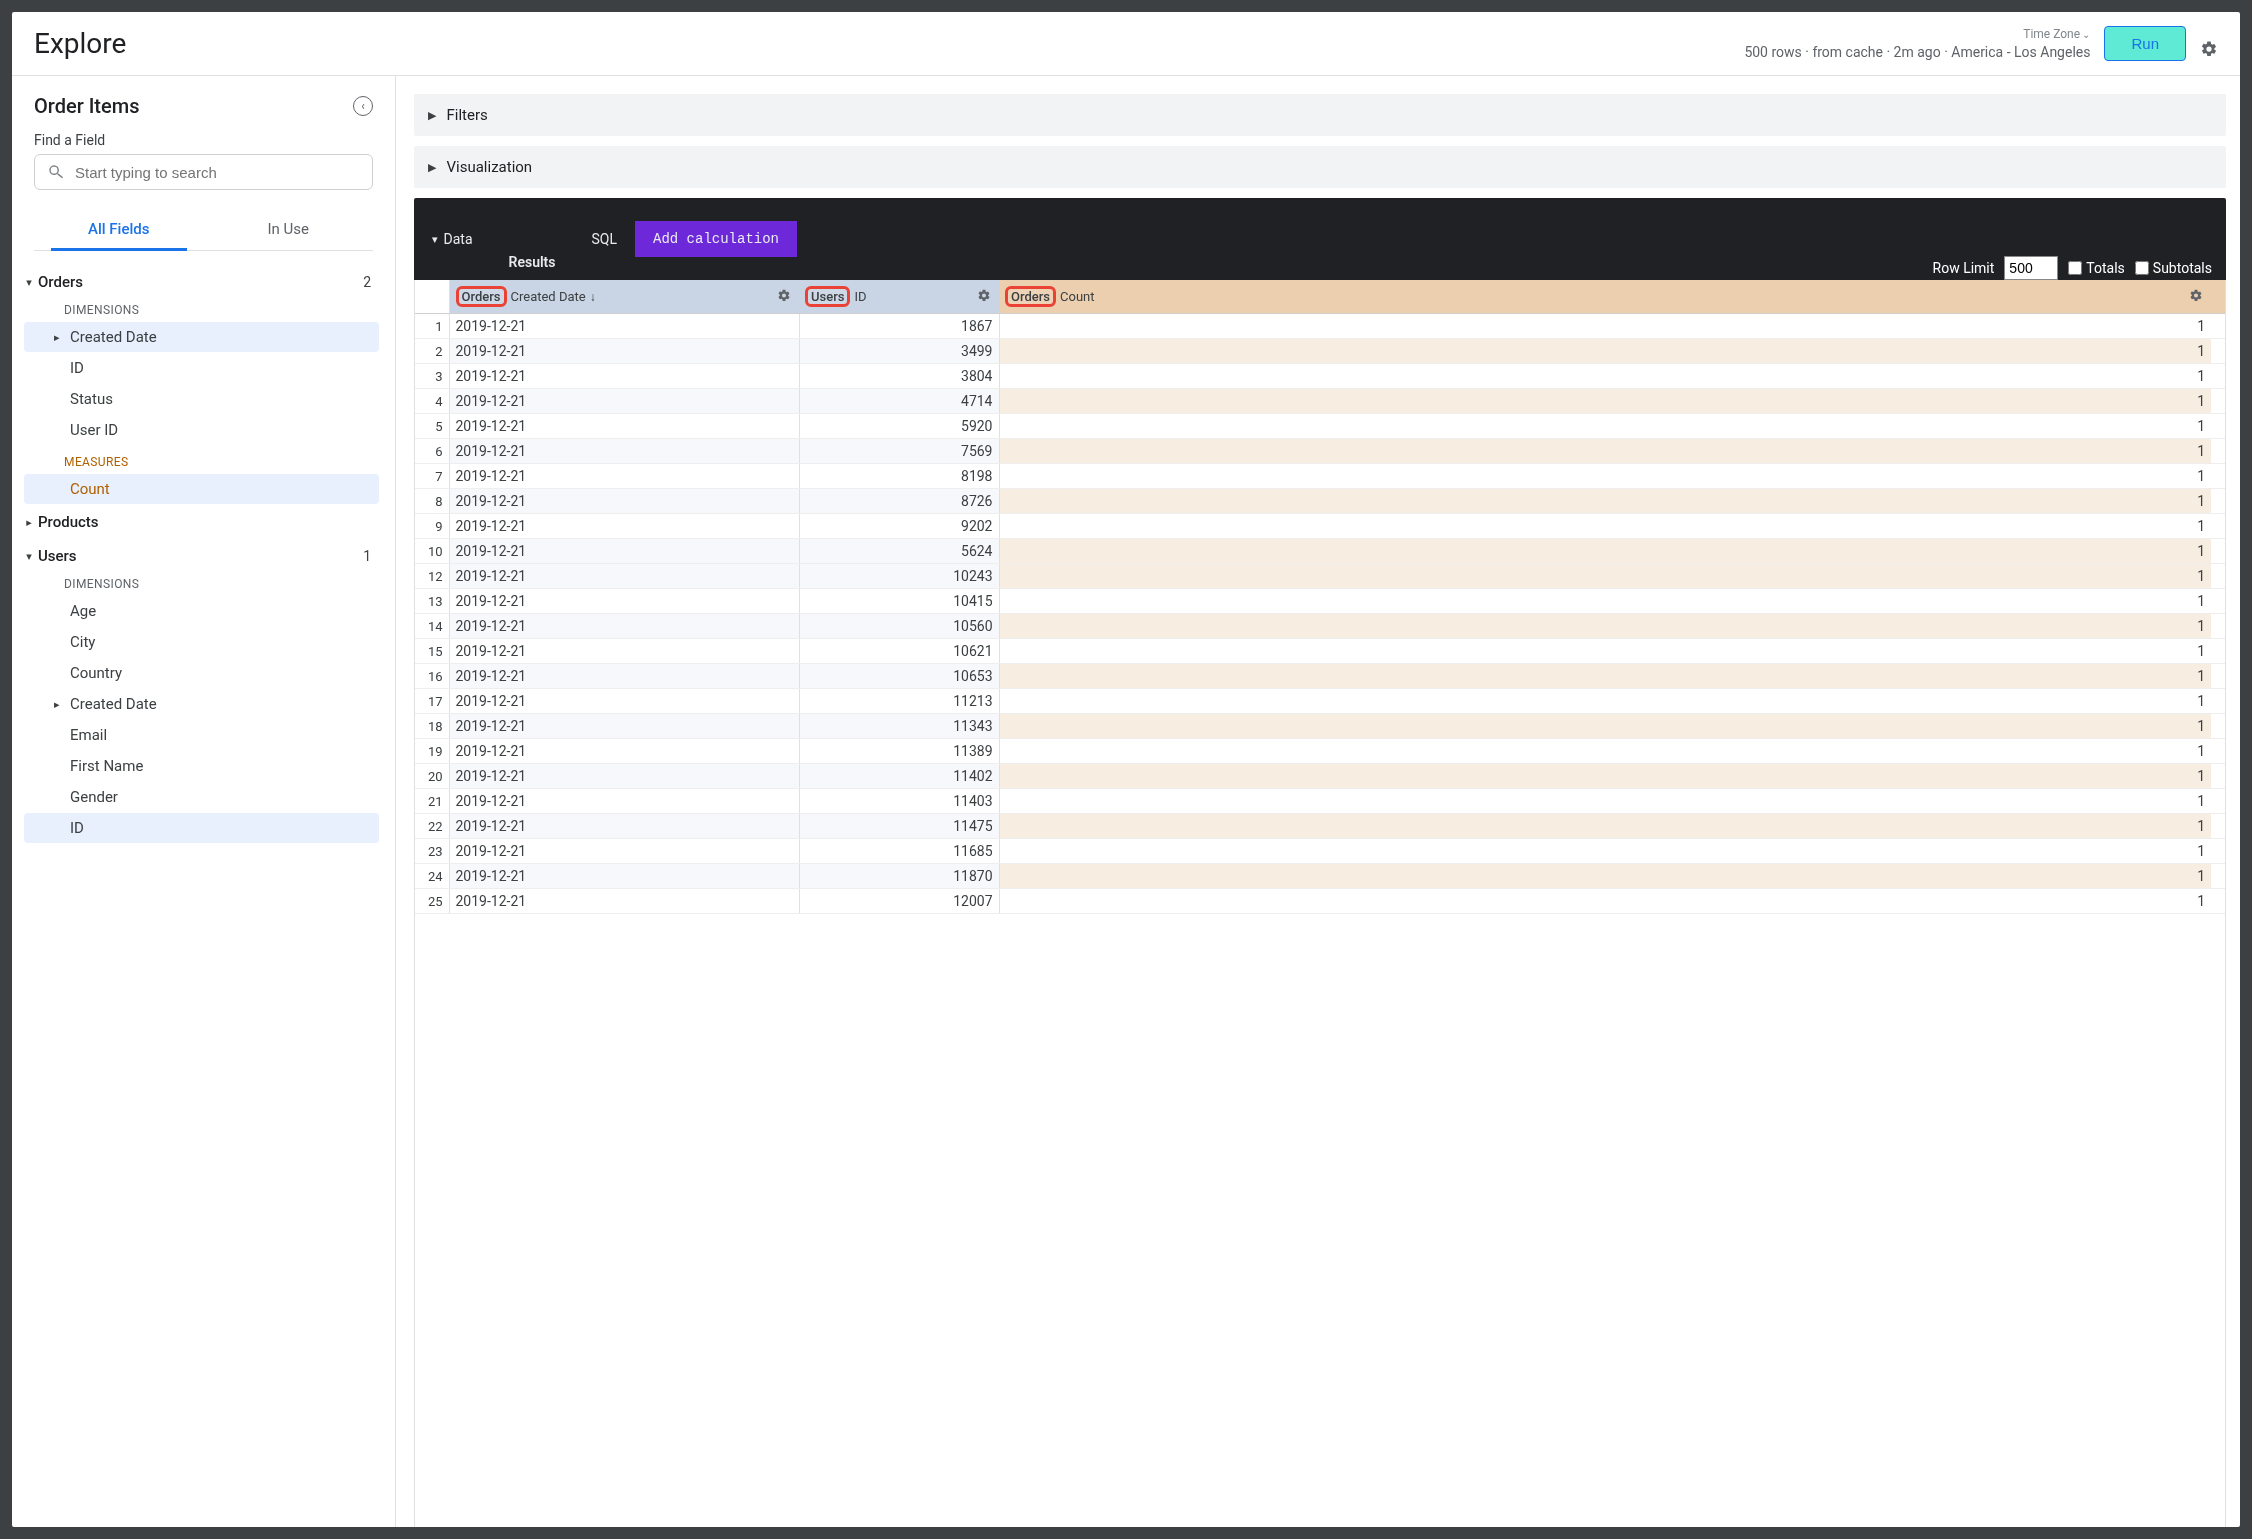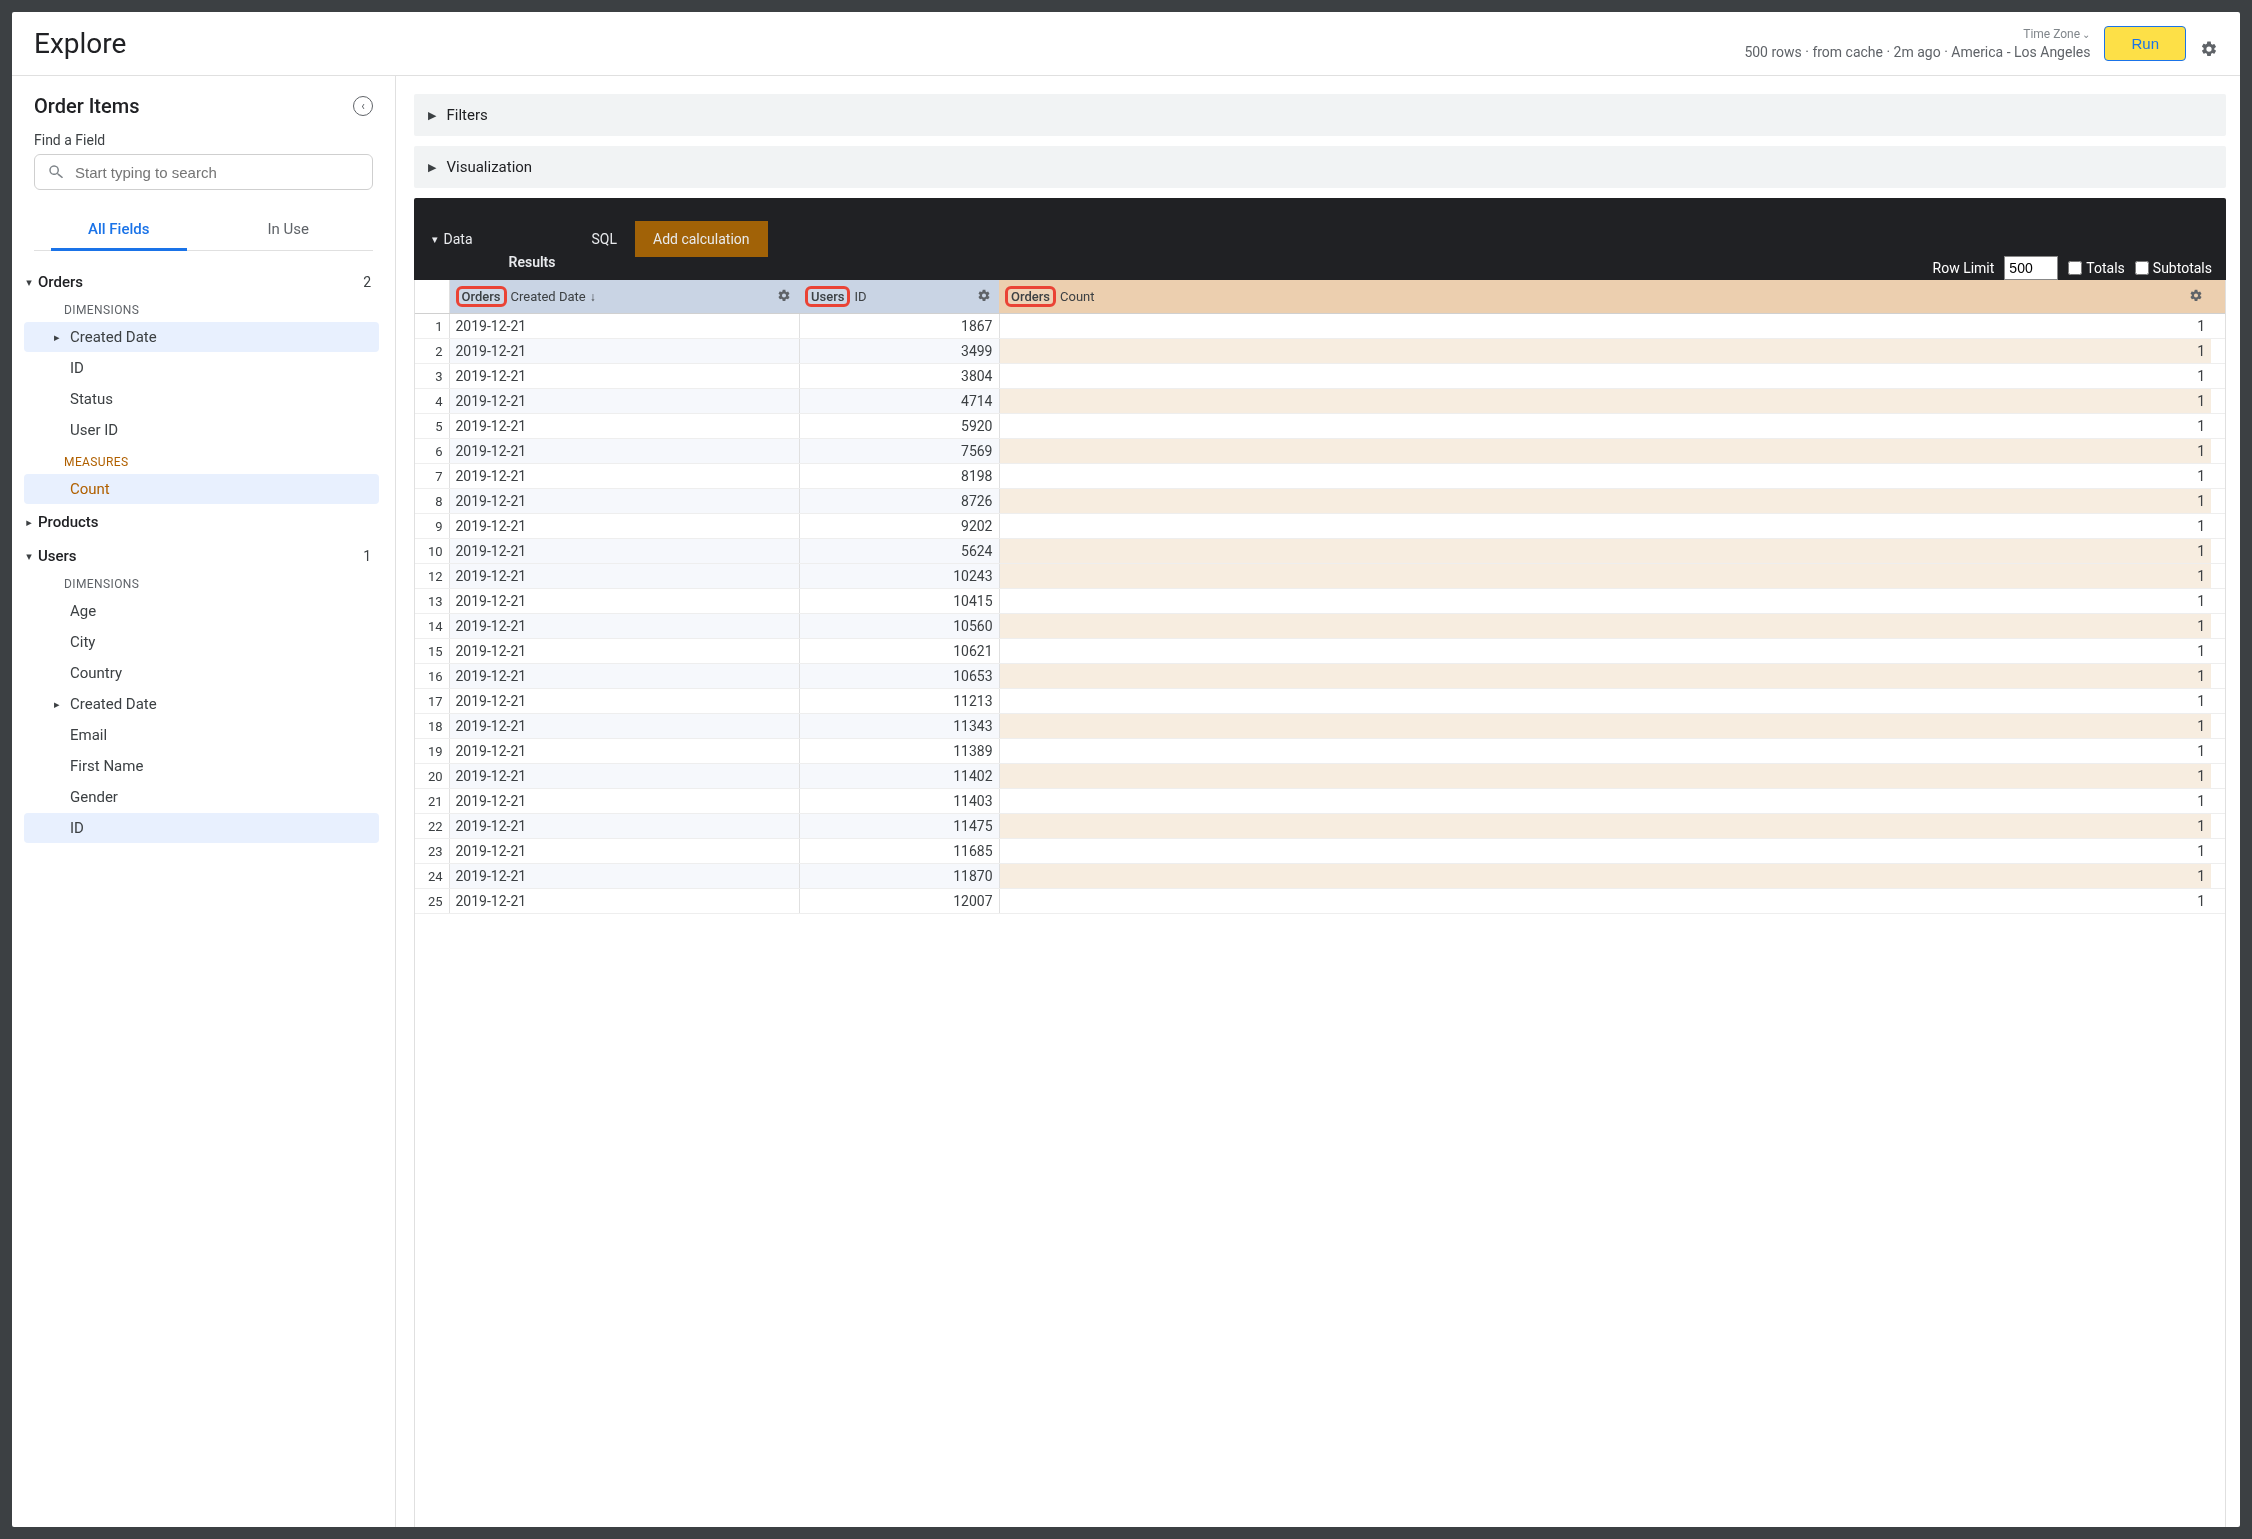--- a/index.html
+++ b/index.html
@@ -44,21 +44,21 @@
     text-align: right;
     color: #5f6368;
     font-size: 14px;
     line-height: 1.3;
   }
   .tz-line { font-size: 12px; color: #80868b; }
   .tz-caret { font-size: 10px; margin-left: 2px; }
   .run-btn {
     border: 1px solid #1a73e8;
     color: #1a73e8;
-    background: #fde047;
+    background: #5eead4;
     border-radius: 4px;
     padding: 8px 26px;
     font-size: 15px;
     cursor: pointer;
   }
   .gear-svg { width: 18px; height: 18px; fill: #5f6368; }
 
   
   .body {
     display: flex;
@@ -203,21 +203,21 @@
   .db-item {
     padding: 10px 18px;
     color: #e8eaed;
     cursor: pointer;
     display: flex;
     align-items: center;
     gap: 6px;
   }
   .db-item.tri-down::before { content: "▾"; font-size: 11px; }
   .db-item.strong { font-weight: 600; margin-top: 46px; }
-  .db-item.calc { background: #a16207; }
+  .db-item.calc { background: #6d28d9; font-family: Liberation Mono, monospace; }
   .db-spacer { flex: 1; }
   .db-right { display: flex; align-items: center; gap: 10px; padding-right: 14px; }
   .db-right input[type=text] {
     width: 54px; padding: 3px 4px; font-size: 14px;
     border: 1px solid #888; background: #fff; color: #000;
   }
   .db-check { display: flex; align-items: center; gap: 4px; }
   .db-check input { width: 14px; height: 14px; }
 
   

